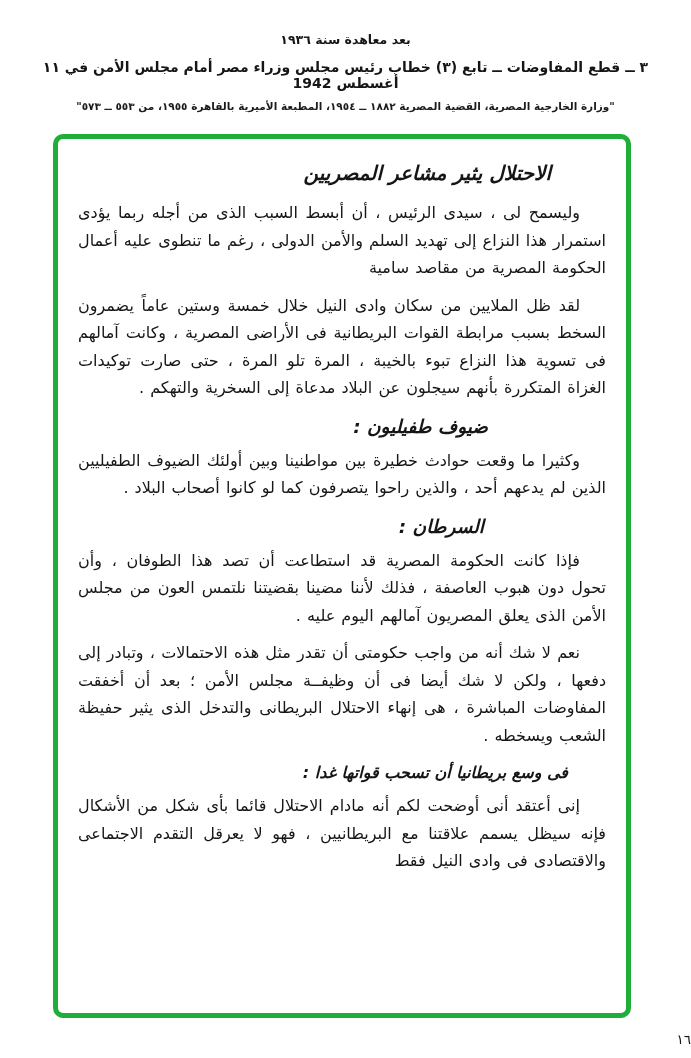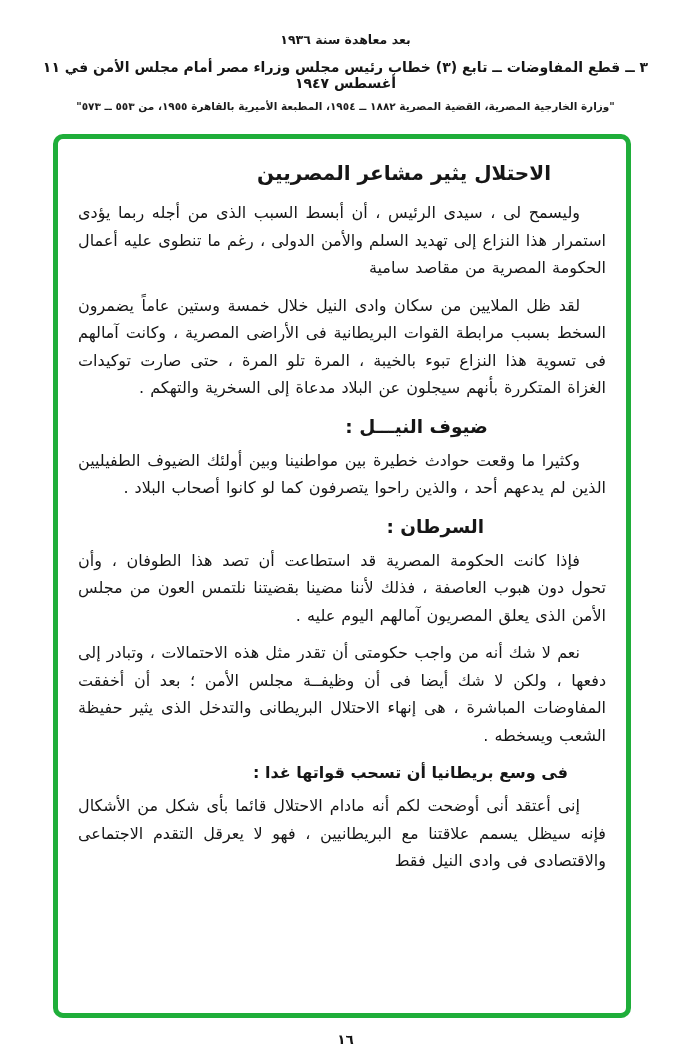--- a/index.html
+++ b/index.html
@@ -50,59 +50,60 @@
     border: 5px solid #1fae3a;
     border-radius: 10px;
     padding: 14px 20px 12px 20px;
     overflow: hidden;
   }
   .sec-heading {
     font-size: 18.5px;
     font-weight: bold;
     text-align: right;
     margin: 14px 0 10px 0;
+    font-style: italic;
   }
   .sec-heading.h-main {
     font-size: 20px;
     margin: 8px 55px 14px 0;
   }
   .sec-heading.h-guests { margin-right: 118px; }
   .sec-heading.h-explosion { margin-right: 122px; }
   .sec-heading.h-britain { margin-right: 38px; font-size: 16px; }
   .para {
     font-size: 16px;
     line-height: 1.72;
     text-align: justify;
     text-indent: 26px;
     margin: 0 0 10px 0;
     word-spacing: 1px;
   }
   .page-number {
-    text-align: center;
+    text-align: right;
     font-size: 13.5px;
-    font-weight: bold;
+    font-weight: normal;
     margin-top: 13px;
   }
 </style>
 </head>
 <body>
 
 <div class="page">
 
   <div class="page-header">
     <div class="era-line">بعد معاهدة سنة ١٩٣٦</div>
-    <div class="title-line">٣ ــ قطع المفاوضات ــ تابع (٣) خطاب رئيس مجلس وزراء مصر أمام مجلس الأمن في ١١ أغسطس ١٩٤٧</div>
+    <div class="title-line">٣ ــ قطع المفاوضات ــ تابع (٣) خطاب رئيس مجلس وزراء مصر أمام مجلس الأمن في ١١ أغسطس 1942</div>
     <div class="source-line">"وزارة الخارجية المصرية، القضية المصرية ١٨٨٢ ــ ١٩٥٤، المطبعة الأميرية بالقاهرة ١٩٥٥، من ٥٥٣ ــ ٥٧٣"</div>
   </div>
 
   <div class="doc-frame">
     <h2 class="sec-heading h-main">الاحتلال يثير مشاعر المصريين</h2>
     <p class="para">وليسمح لى ، سيدى الرئيس ، أن أبسط السبب الذى من أجله ربما يؤدى استمرار هذا النزاع إلى تهديد السلم والأمن الدولى ، رغم ما تنطوى عليه أعمال الحكومة المصرية من مقاصد سامية</p>
     <p class="para">لقد ظل الملايين من سكان وادى النيل خلال خمسة وستين عاماً يضمرون السخط بسبب مرابطة القوات البريطانية فى الأراضى المصرية ، وكانت آمالهم فى تسوية هذا النزاع تبوء بالخيبة ، المرة تلو المرة ، حتى صارت توكيدات الغزاة المتكررة بأنهم سيجلون عن البلاد مدعاة إلى السخرية والتهكم .</p>
-    <h2 class="sec-heading h-guests">ضيوف النيـــل :</h2>
+    <h2 class="sec-heading h-guests">ضيوف طفيليون :</h2>
     <p class="para">وكثيرا ما وقعت حوادث خطيرة بين مواطنينا وبين أولئك الضيوف الطفيليين الذين لم يدعهم أحد ، والذين راحوا يتصرفون كما لو كانوا أصحاب البلاد .</p>
     <h2 class="sec-heading h-explosion">السرطان :</h2>
     <p class="para">فإذا كانت الحكومة المصرية قد استطاعت أن تصد هذا الطوفان ، وأن تحول دون هبوب العاصفة ، فذلك لأننا مضينا بقضيتنا نلتمس العون من مجلس الأمن الذى يعلق المصريون آمالهم اليوم عليه .</p>
     <p class="para">نعم لا شك أنه من واجب حكومتى أن تقدر مثل هذه الاحتمالات ، وتبادر إلى دفعها ، ولكن لا شك أيضا فى أن وظيفــة مجلس الأمن ؛ بعد أن أخفقت المفاوضات المباشرة ، هى إنهاء الاحتلال البريطانى والتدخل الذى يثير حفيظة الشعب ويسخطه .</p>
     <h2 class="sec-heading h-britain">فى وسع بريطانيا أن تسحب قواتها غدا :</h2>
     <p class="para">إنى أعتقد أنى أوضحت لكم أنه مادام الاحتلال قائما بأى شكل من الأشكال فإنه سيظل يسمم علاقتنا مع البريطانيين ، فهو لا يعرقل التقدم الاجتماعى والاقتصادى فى وادى النيل فقط</p>
   </div>
 
   <div class="page-number">١٦</div>
 

